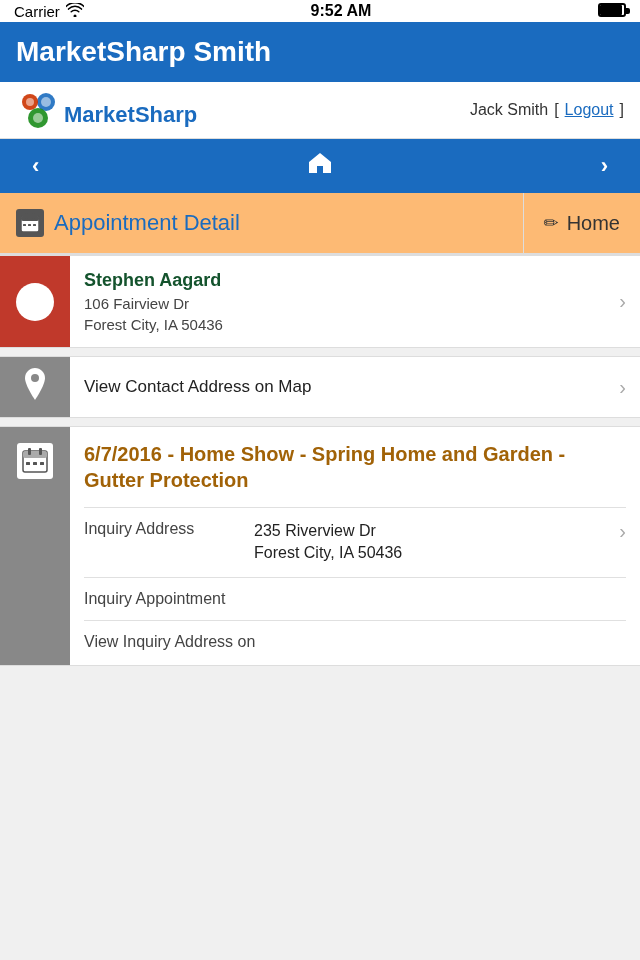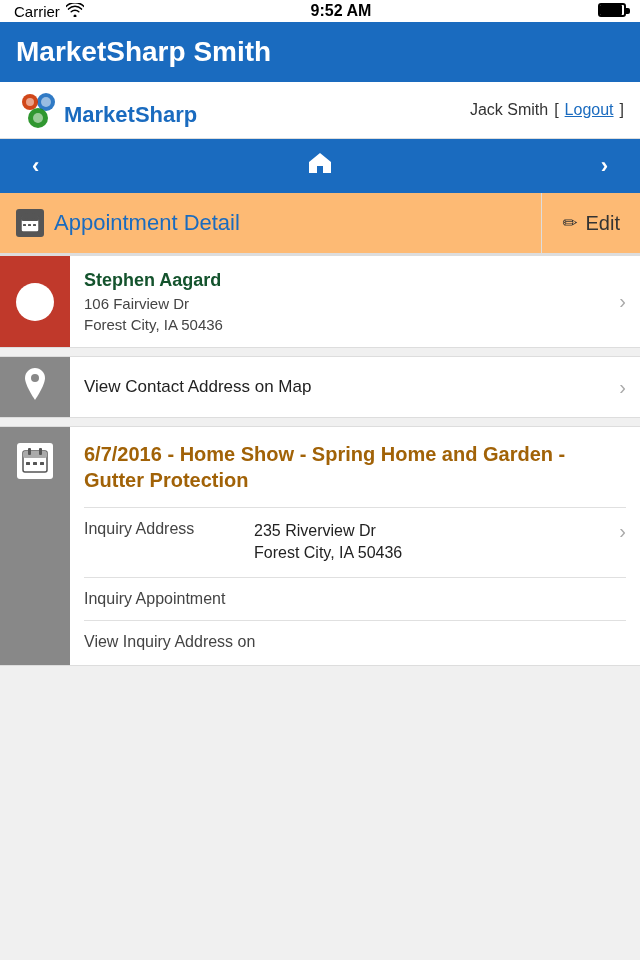--- a/index.html
+++ b/index.html
@@ -268,21 +268,21 @@
         <rect x="12" y="0" width="3" height="6" rx="1" fill="#555"></rect>
         <rect x="3" y="11" width="3" height="2" rx="0.5" fill="#555"></rect>
         <rect x="8" y="11" width="3" height="2" rx="0.5" fill="#555"></rect>
         <rect x="13" y="11" width="3" height="2" rx="0.5" fill="#555"></rect>
       </svg>
     </div>
     <span class="page-title">Appointment Detail</span>
   </div>
   <div class="edit-section">
     <span class="edit-icon">✏</span>
-    <span class="edit-label">Edit</span>
+    <span class="edit-label">Home</span>
   </div>
 </div>
 
 <div class="content">
 
   <div class="contact-card">
     <div class="contact-icon-col">
       <div class="person-icon">
         <svg width="28" height="28" viewBox="0 0 28 28" fill="#c0392b">
           <circle cx="14" cy="9" r="6" fill="white"></circle>

